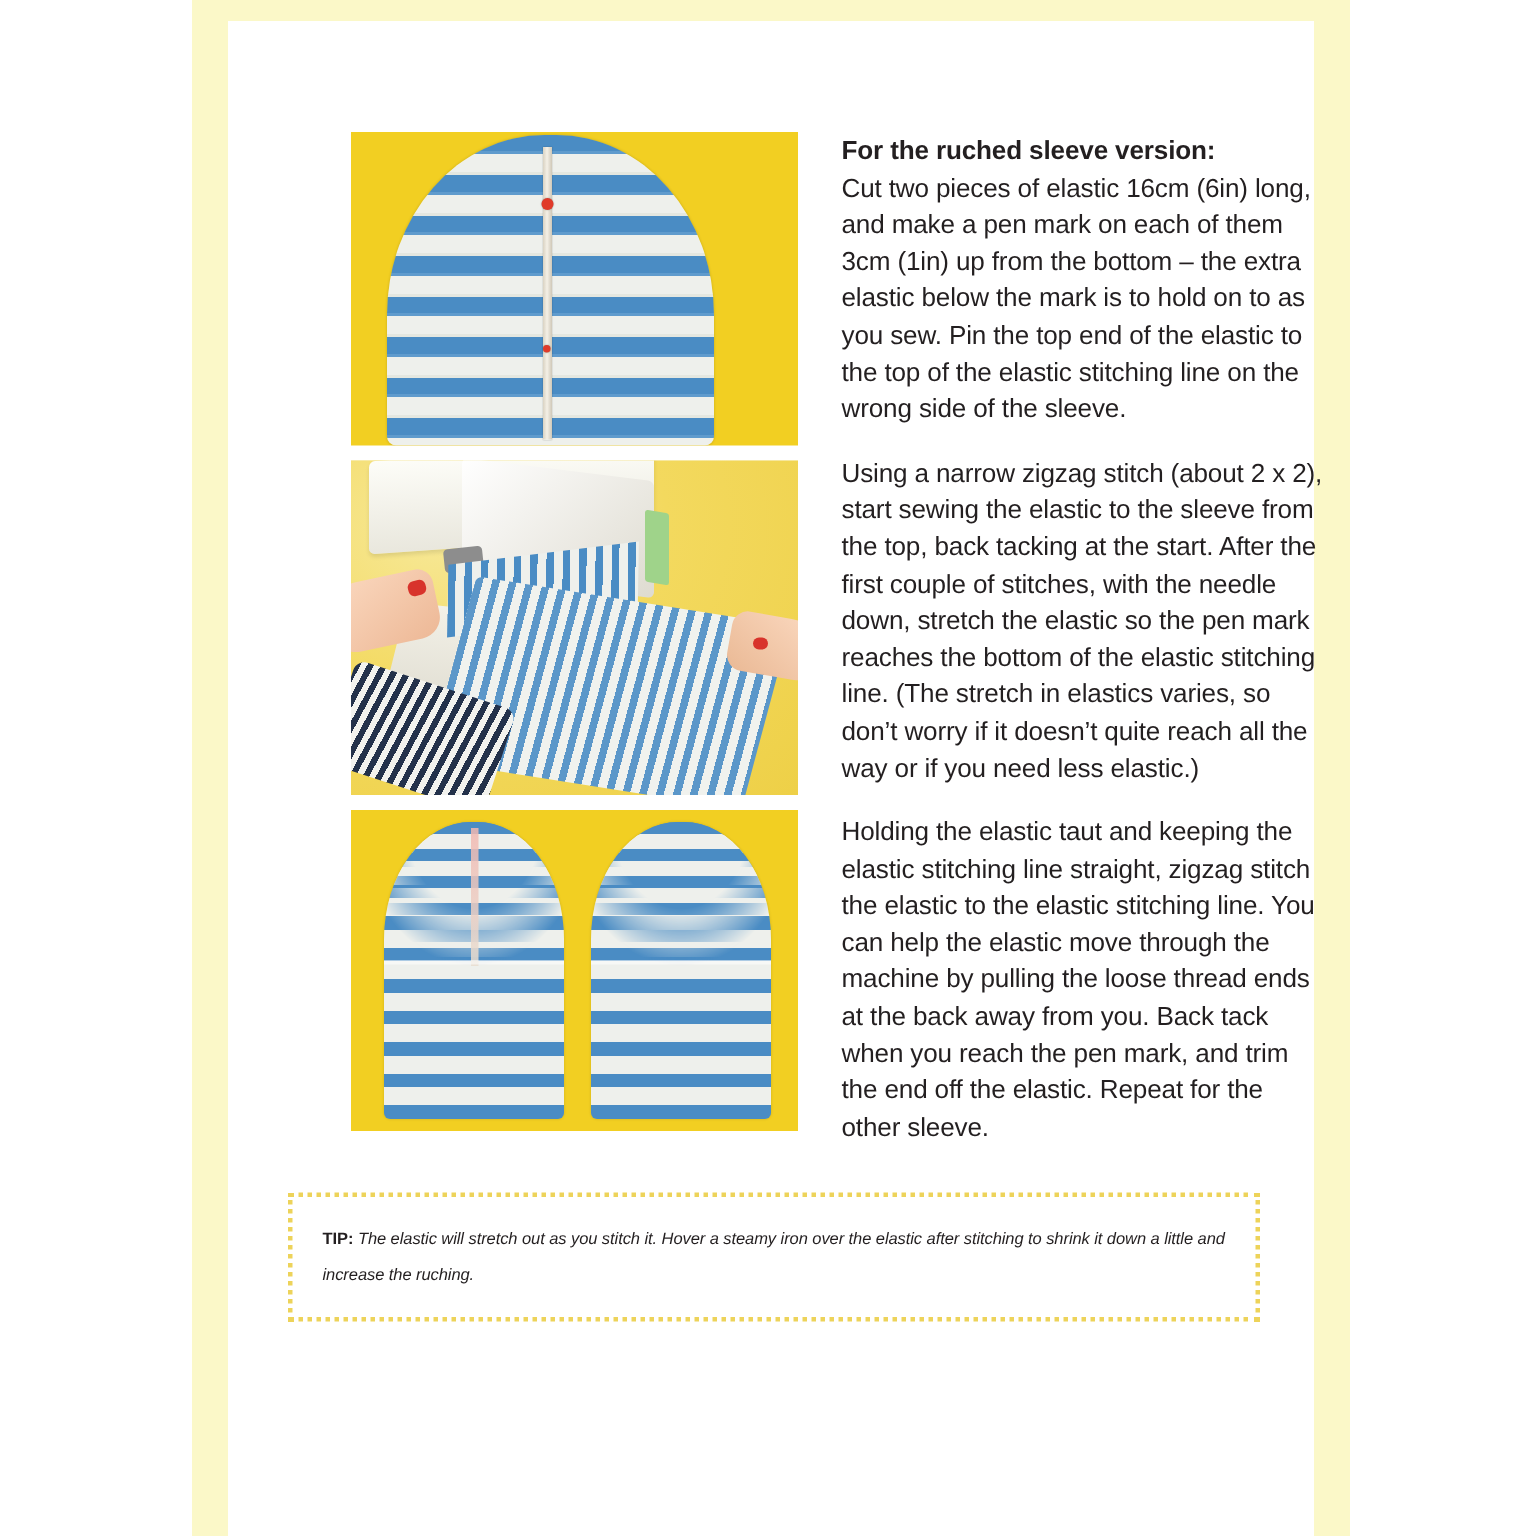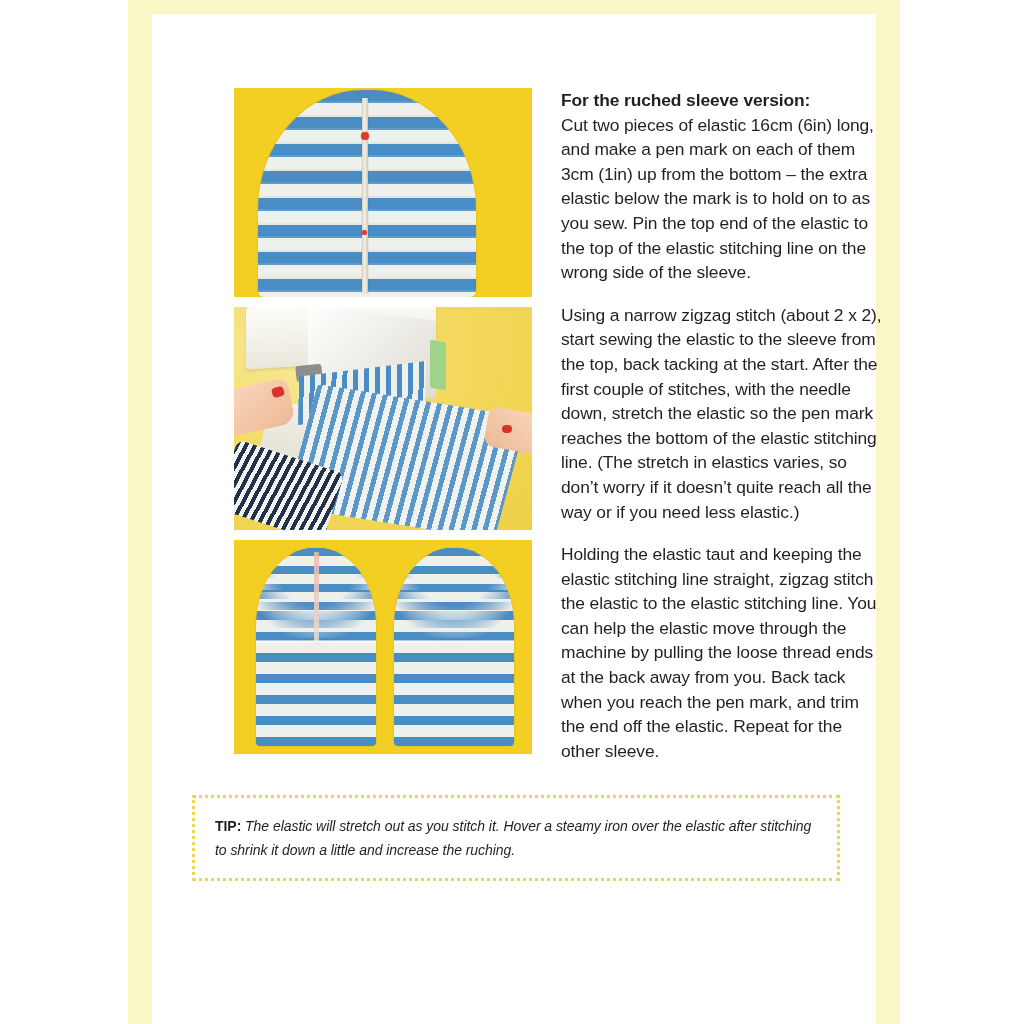--- a/index.html
+++ b/index.html
@@ -298,21 +298,21 @@
     left: 192px;
     top: 795px;
     width: 648px;
     box-sizing: border-box;
     border: 3px dotted #edd35a;
     padding: 16px 18px 16px 20px;
     background: #ffffff;
   }
   .tip-text {
     margin: 0;
-    font-size: 14px;
+    font-size: 11px;
     line-height: 24px;
     color: #231f20;
     font-style: italic;
     letter-spacing: -0.05px;
   }
   .tip-label {
     font-style: normal;
     font-weight: bold;
   }
 </style>

